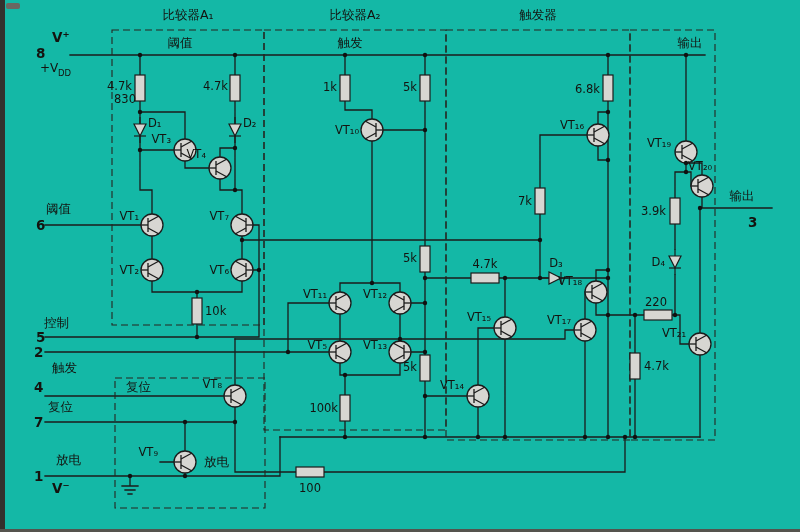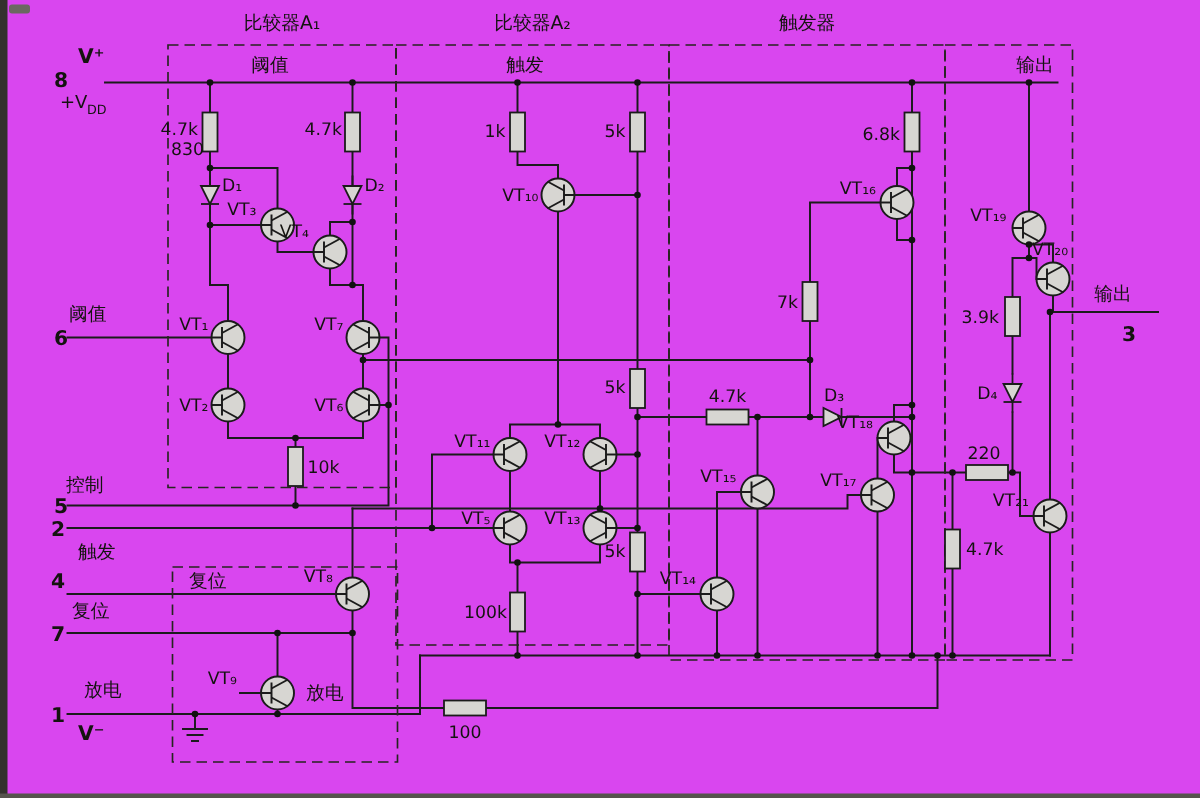--- a/index.html
+++ b/index.html
@@ -1,16 +1,16 @@
 <!DOCTYPE html>
 <html><head>
 <meta charset="utf-8">
 <style>
   html,body{margin:0;padding:0;background:#b9b8b4;}
-  .stage{position:relative;width:800px;height:532px;background:#d946ef;overflow:hidden;
+  .stage{position:relative;width:800px;height:532px;background:#14b8a6;overflow:hidden;
          font-family:"DejaVu Sans",sans-serif;}
   .stage svg{position:absolute;left:0;top:0;}
   .wire{stroke:#1b1b1b;stroke-width:1.3;fill:none;stroke-linecap:square;}
   .dash{fill:none;stroke:#26251f;stroke-width:1.1;stroke-dasharray:7 4;}
   .dot{fill:#111;stroke:none;}
   text{fill:#14130f;font-size:12px;}
   .num{font-size:13.5px;font-weight:bold;}
   .lab{font-size:11.5px;}
   .cjk{font-size:12.5px;}
   .subtxt{font-size:8.5px;}

